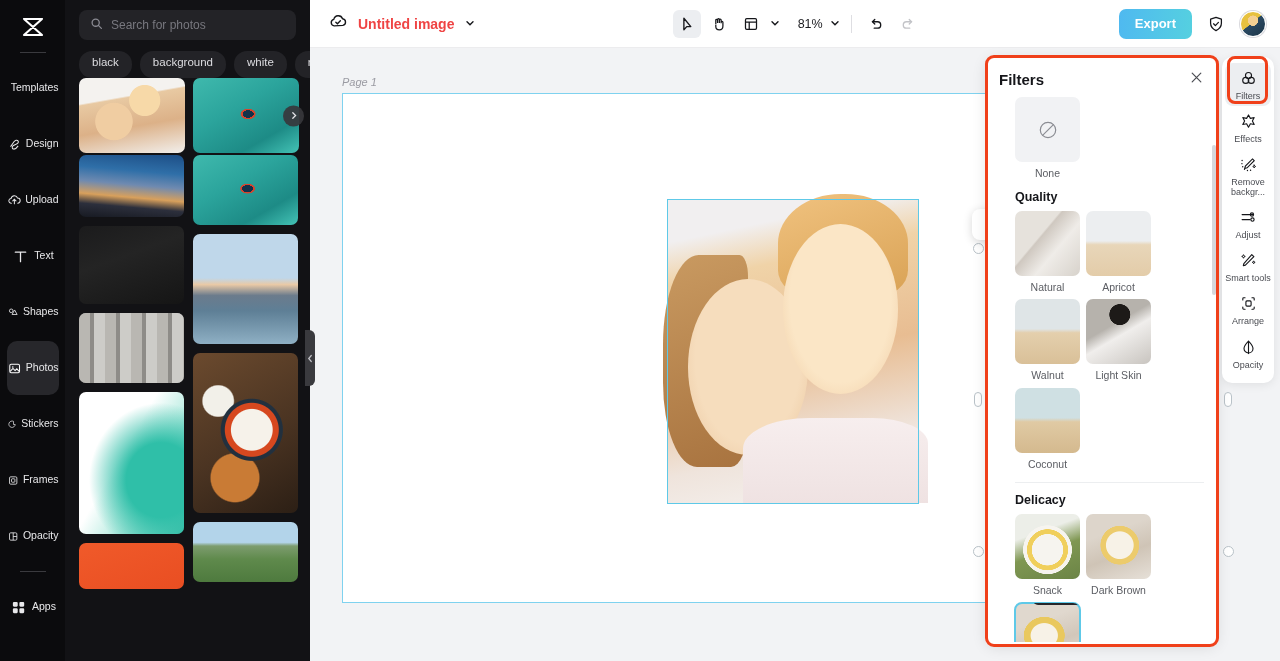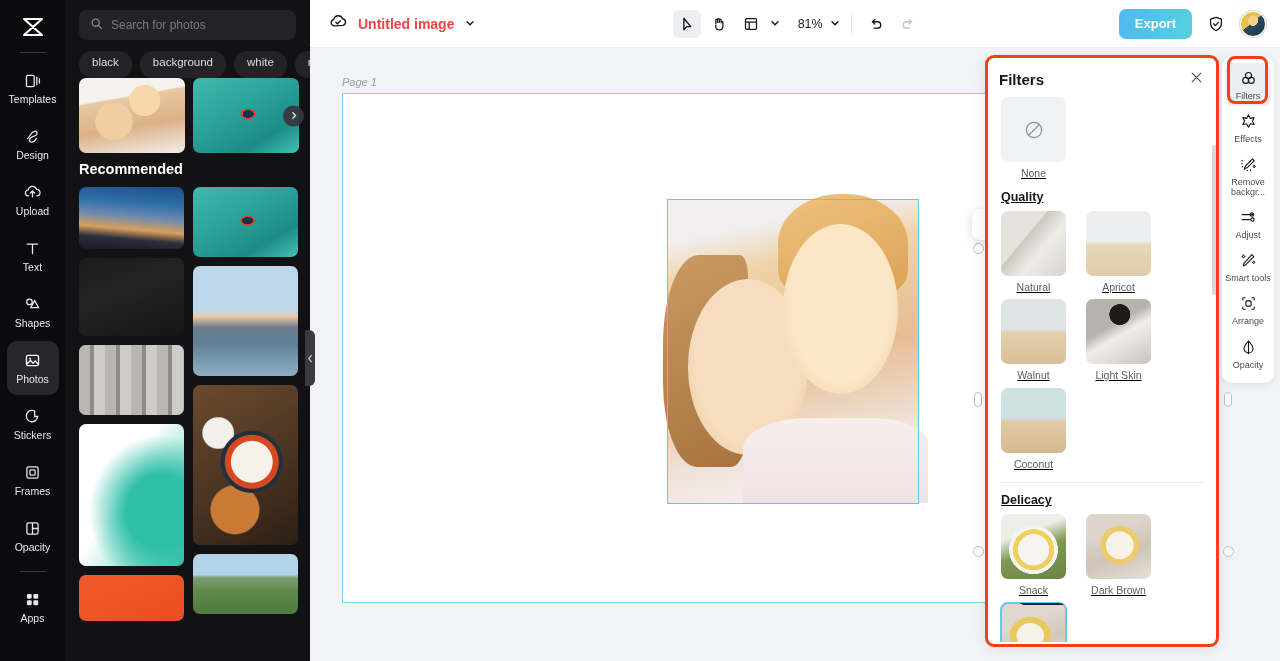--- a/index.html
+++ b/index.html
@@ -14,21 +14,21 @@
   
   .rail {
     width: 65px; height: 661px; background: #0b0b0d;
     display: flex; flex-direction: column; align-items: center;
     padding-top: 8px; flex: none;
   }
   .logo { width: 40px; height: 38px; display: flex; align-items: center; justify-content: center; }
   .rail-div { width: 26px; height: 1px; background: #3a3a3e; margin: 6px 0 8px; }
   .rail-item {
     width: 52px; height: 54px; border-radius: 10px;
-    display: flex; flex-direction: column; align-items: center; justify-content: center;
+    display: flex; flex-direction: row; align-items: center; justify-content: center;
     gap: 4px; cursor: pointer; margin-bottom: 2px;
   }
   .rail-item.active { background: #27272b; }
   .rail-item .ri-label { font-size: 10.5px; color: #e8e8ea; line-height: 1.1; }
   .rail-item svg { display: block; }
 
   
   .photos-panel {
     width: 245px; height: 661px; background: #121215; position: relative;
     flex: none; overflow: hidden;
@@ -192,33 +192,33 @@
   .filters-panel {
     position: absolute; right: 62px; top: 57px; width: 233px; height: 589px;
     background: #fff; border-radius: 10px; box-shadow: 0 2px 14px rgba(0,0,0,.10);
     overflow: hidden; z-index: 20;
   }
   .fp-head {
     display: flex; align-items: center; justify-content: space-between;
     padding: 13px 14px 8px 14px;
   }
   .fp-title { font-size: 15px; font-weight: bold; color: #15161a; }
-  .fp-body { padding: 0 14px 14px 16px; height: 545px; overflow: hidden; position: relative; text-decoration: underline; }
+  .fp-body { padding: 0 14px 14px 30px; height: 545px; overflow: hidden; position: relative; }
   .fp-scrollbar {
     position: absolute; right: 2px; top: 48px; width: 4px; height: 150px;
     background: #d6d8dc; border-radius: 2px;
   }
   .none-cell { width: 65px; margin-bottom: 4px; }
   .none-sw {
     width: 65px; height: 65px; border-radius: 7px; background: #f1f2f4;
     display: flex; align-items: center; justify-content: center;
   }
   .cell-label { font-size: 10.5px; color: #5b5d63; text-align: center; margin-top: 5px; line-height: 1.2; }
   .grp-title { font-size: 12.5px; font-weight: bold; color: #15161a; margin: 10px 0 7px; }
-  .grid3 { display: flex; flex-wrap: wrap; gap: 6px 20px; }
+  .grid3 { display: flex; flex-wrap: wrap; gap: 6px 6px; }
   .fcell { width: 65px; cursor: pointer; }
   .fsw { width: 65px; height: 65px; border-radius: 7px; overflow: hidden; position: relative; }
   .fcell.selected .fsw { outline: 2px solid #5ec9e8; outline-offset: -1px; }
   .tooltip {
     position: absolute; right: -2px; top: -18px; background: #26262a; color: #fff;
     font-size: 11px; border-radius: 5px; padding: 4px 9px; white-space: nowrap; z-index: 5;
   }
   .grp-div { height: 1px; background: #eceef0; margin: 12px 0 0; }
 
   
@@ -369,23 +369,20 @@
       <div class="recent-thumb">
           <div class="ph ph-boat"></div>
         </div>
       <div class="carousel-next">
         <svg width="8" height="8" viewBox="0 0 10 10" fill="none" stroke="#e4e4e8" stroke-width="1.6" stroke-linecap="round">
           <path d="M3.5 1.5L7 5l-3.5 3.5"></path>
         </svg>
       </div>
     </div>
 
-    <div class="sec-head">
-      <span class="sec-title">Recommended</span>
-    </div>
     <div class="masonry">
       <div class="mcol">
         <div class="mitem" style="height:62px">
             <div class="ph ph-city-night"></div>
           </div>
         <div class="mitem" style="height:78px">
             <div class="ph ph-dark"></div>
           </div>
         <div class="mitem" style="height:70px">
             <div class="ph ph-stone"></div>

